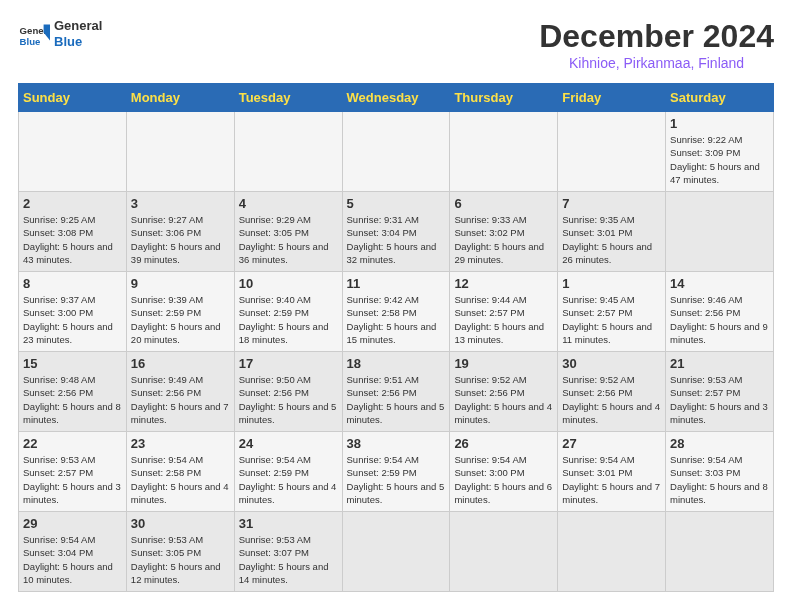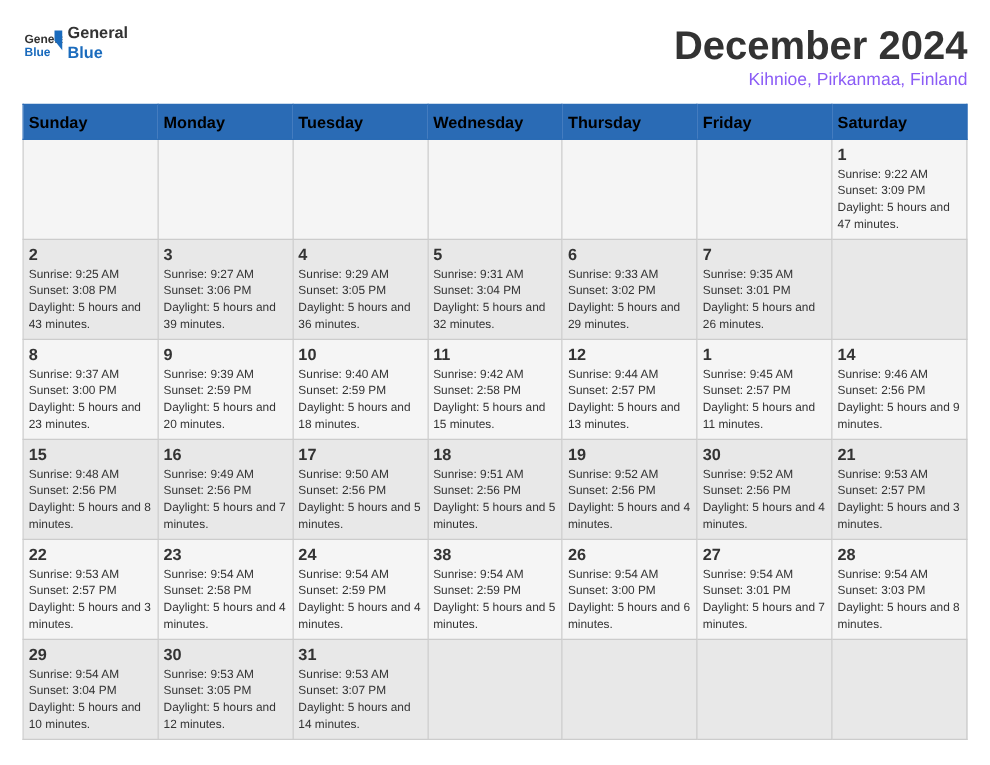--- a/index.html
+++ b/index.html
@@ -32,39 +32,39 @@
       color: #333;
       line-height: 1.2;
     }
     .logo-icon {
       width: 32px;
       height: 32px;
       margin-right: 4px;
     }
     .logo-blue { color: #1a6bbd; }
     .title-block {
-      text-align: right;
+      text-align: center;
     }
     .month-title {
       font-size: 32px;
       font-weight: bold;
       color: #333;
     }
     .location {
       font-size: 14px;
       color: #8b5cf6;
     }
     table {
       width: 100%;
       border-collapse: collapse;
       table-layout: fixed;
     }
     thead tr {
       background-color: #2a6bb5;
-      color: #000000;
+      color: #fde047;
       margin-left: 36px;
     }
     thead th {
       padding: 6px 4px;
       text-align: left;
       font-size: 13px;
       font-weight: bold;
       border: 1px solid #2a6bb5;
     }
     tbody tr {

